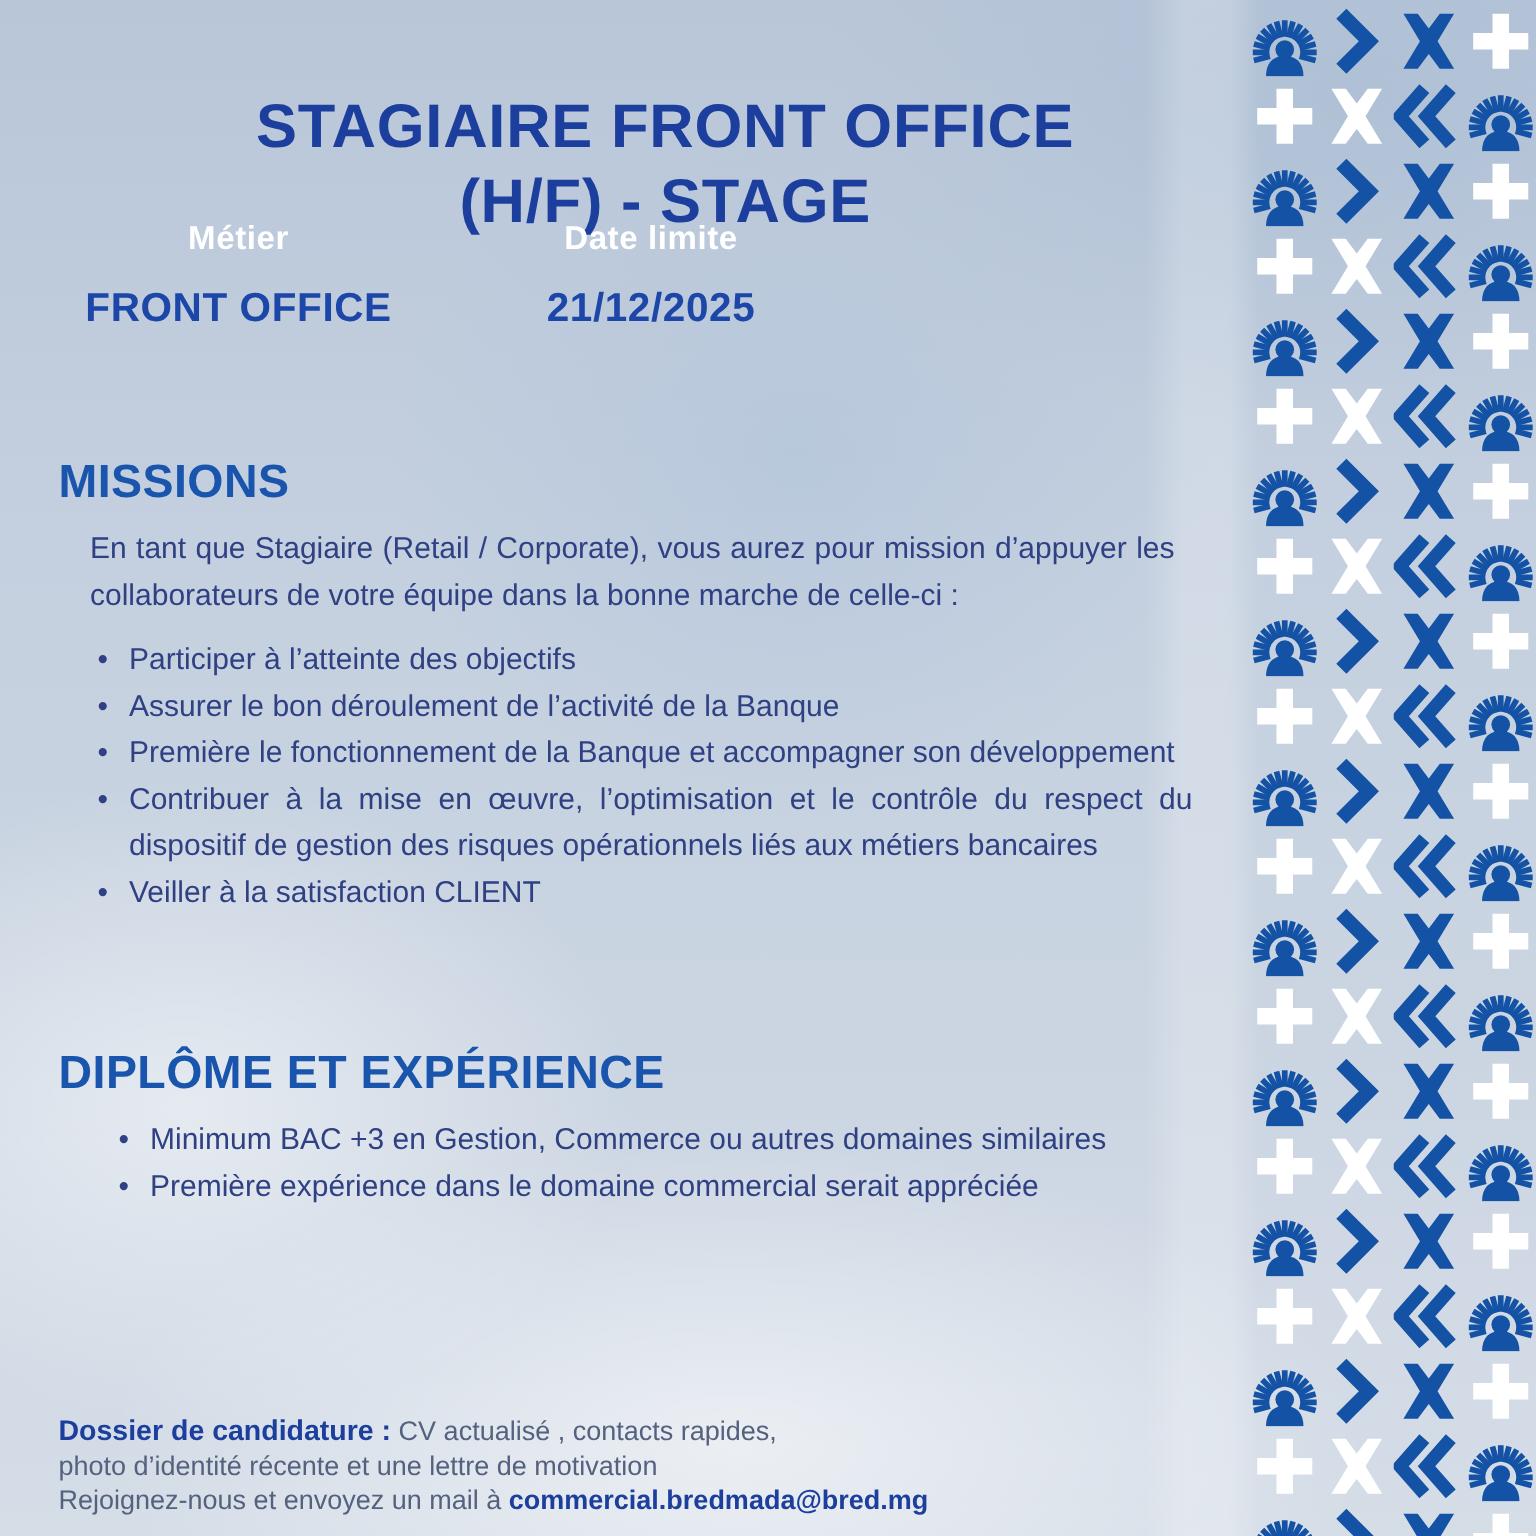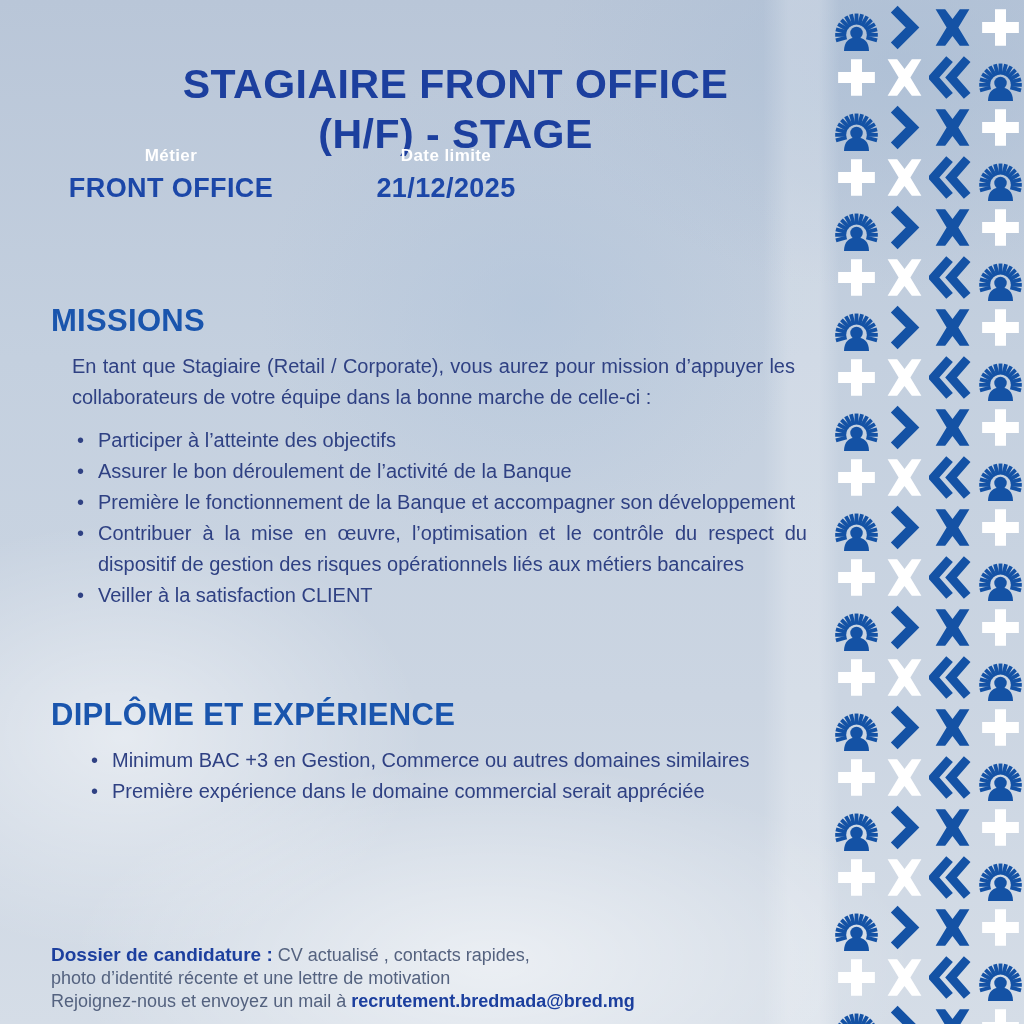--- a/index.html
+++ b/index.html
@@ -10,34 +10,34 @@
     background-color:#c6d1df;
     background-image:
       linear-gradient(90deg, rgba(255,255,255,0) 0%, rgba(255,255,255,0) 74.5%, rgba(255,255,255,0.22) 77%, rgba(255,255,255,0.22) 80%, rgba(255,255,255,0) 82%),
       radial-gradient(42% 30% at 12% 72%, rgba(255,255,255,0.50), rgba(255,255,255,0) 70%),
       radial-gradient(55% 26% at 48% 94%, rgba(255,255,255,0.55), rgba(255,255,255,0) 75%),
       radial-gradient(38% 34% at 52% 30%, rgba(176,195,218,0.55), rgba(176,195,218,0) 70%),
       radial-gradient(46% 30% at 88% 6%, rgba(168,188,212,0.60), rgba(168,188,212,0) 75%),
       linear-gradient(180deg, #b9c6d8 0%, #c4d0df 35%, #cbd5e2 68%, #d5dde7 100%);
   }
 
-  .content{position:absolute;left:16px;top:0;width:832px;height:760px;padding-left:47px;}
+  .content{position:absolute;left:4px;top:0;width:832px;height:760px;padding-left:47px;}
 
   .title{
     position:absolute;top:32px;left:0;width:100%;
     text-align:center;color:#1c3f9e;font-weight:700;
     font-size:41px;line-height:50px;letter-spacing:0.5px;
   }
 
   .meta-row{position:absolute;top:146px;left:0;width:800px;display:flex;}
   .meta-col{text-align:center;}
   .meta-col.c1{flex:0 0 310px;}
   .meta-col.c2{flex:0 0 250px;}
   .meta-col.c3{flex:0 0 240px;}
-  .meta-label{color:#ffffff;font-weight:700;font-size:17px;letter-spacing:0.4px;margin-bottom:7px;}
+  .meta-label{color:#ffffff;font-weight:700;font-size:22px;letter-spacing:0.4px;margin-bottom:18px;}
   .meta-value{color:#1c47a8;font-weight:700;font-size:27px;letter-spacing:0.4px;}
 
   .section{position:absolute;left:35px;width:756px;color:#2f4183;}
   .sec-missions{top:303px;}
   .sec-diplome{top:697px;}
   .section h2{margin:0 0 12px 0;font-size:31px;font-weight:700;color:#1a55ad;letter-spacing:0.3px;}
   .intro{margin:12px;padding-left:9px;font-size:20px;line-height:31px;text-align:justify;}
   .bullets{list-style:none;margin:6px 0 0 0;padding:0 0 0 26px;}
   .sec-diplome .bullets{padding-left:40px;margin-top:2px;}
   .bullets li{display:flex;font-size:20px;line-height:31px;}
@@ -161,21 +161,21 @@
         </li>
       </ul>
     </section>
 
     <div class="footer">
       <p>
         <span class="lbl">Dossier de candidature :</span><span> CV actualisé , contacts rapides,</span>
       </p>
       <p>photo d’identité récente et une lettre de motivation</p>
       <p>
-        <span>Rejoignez-nous et envoyez un mail à </span><span class="email">recrutement.bredmada@bred.mg</span>
+        <span>Rejoignez-nous et envoyez un mail à </span><span class="email">commercial.bredmada@bred.mg</span>
       </p>
     </div>
 
   </div>
 
   <div class="pattern-strip">
       <div class="pat-row">
         <div class="pat-cell">
           <svg class="pat-icon" viewBox="0 0 64 64" style="color:#1452a5">
             <use href="#sym-bred-fan"></use>

